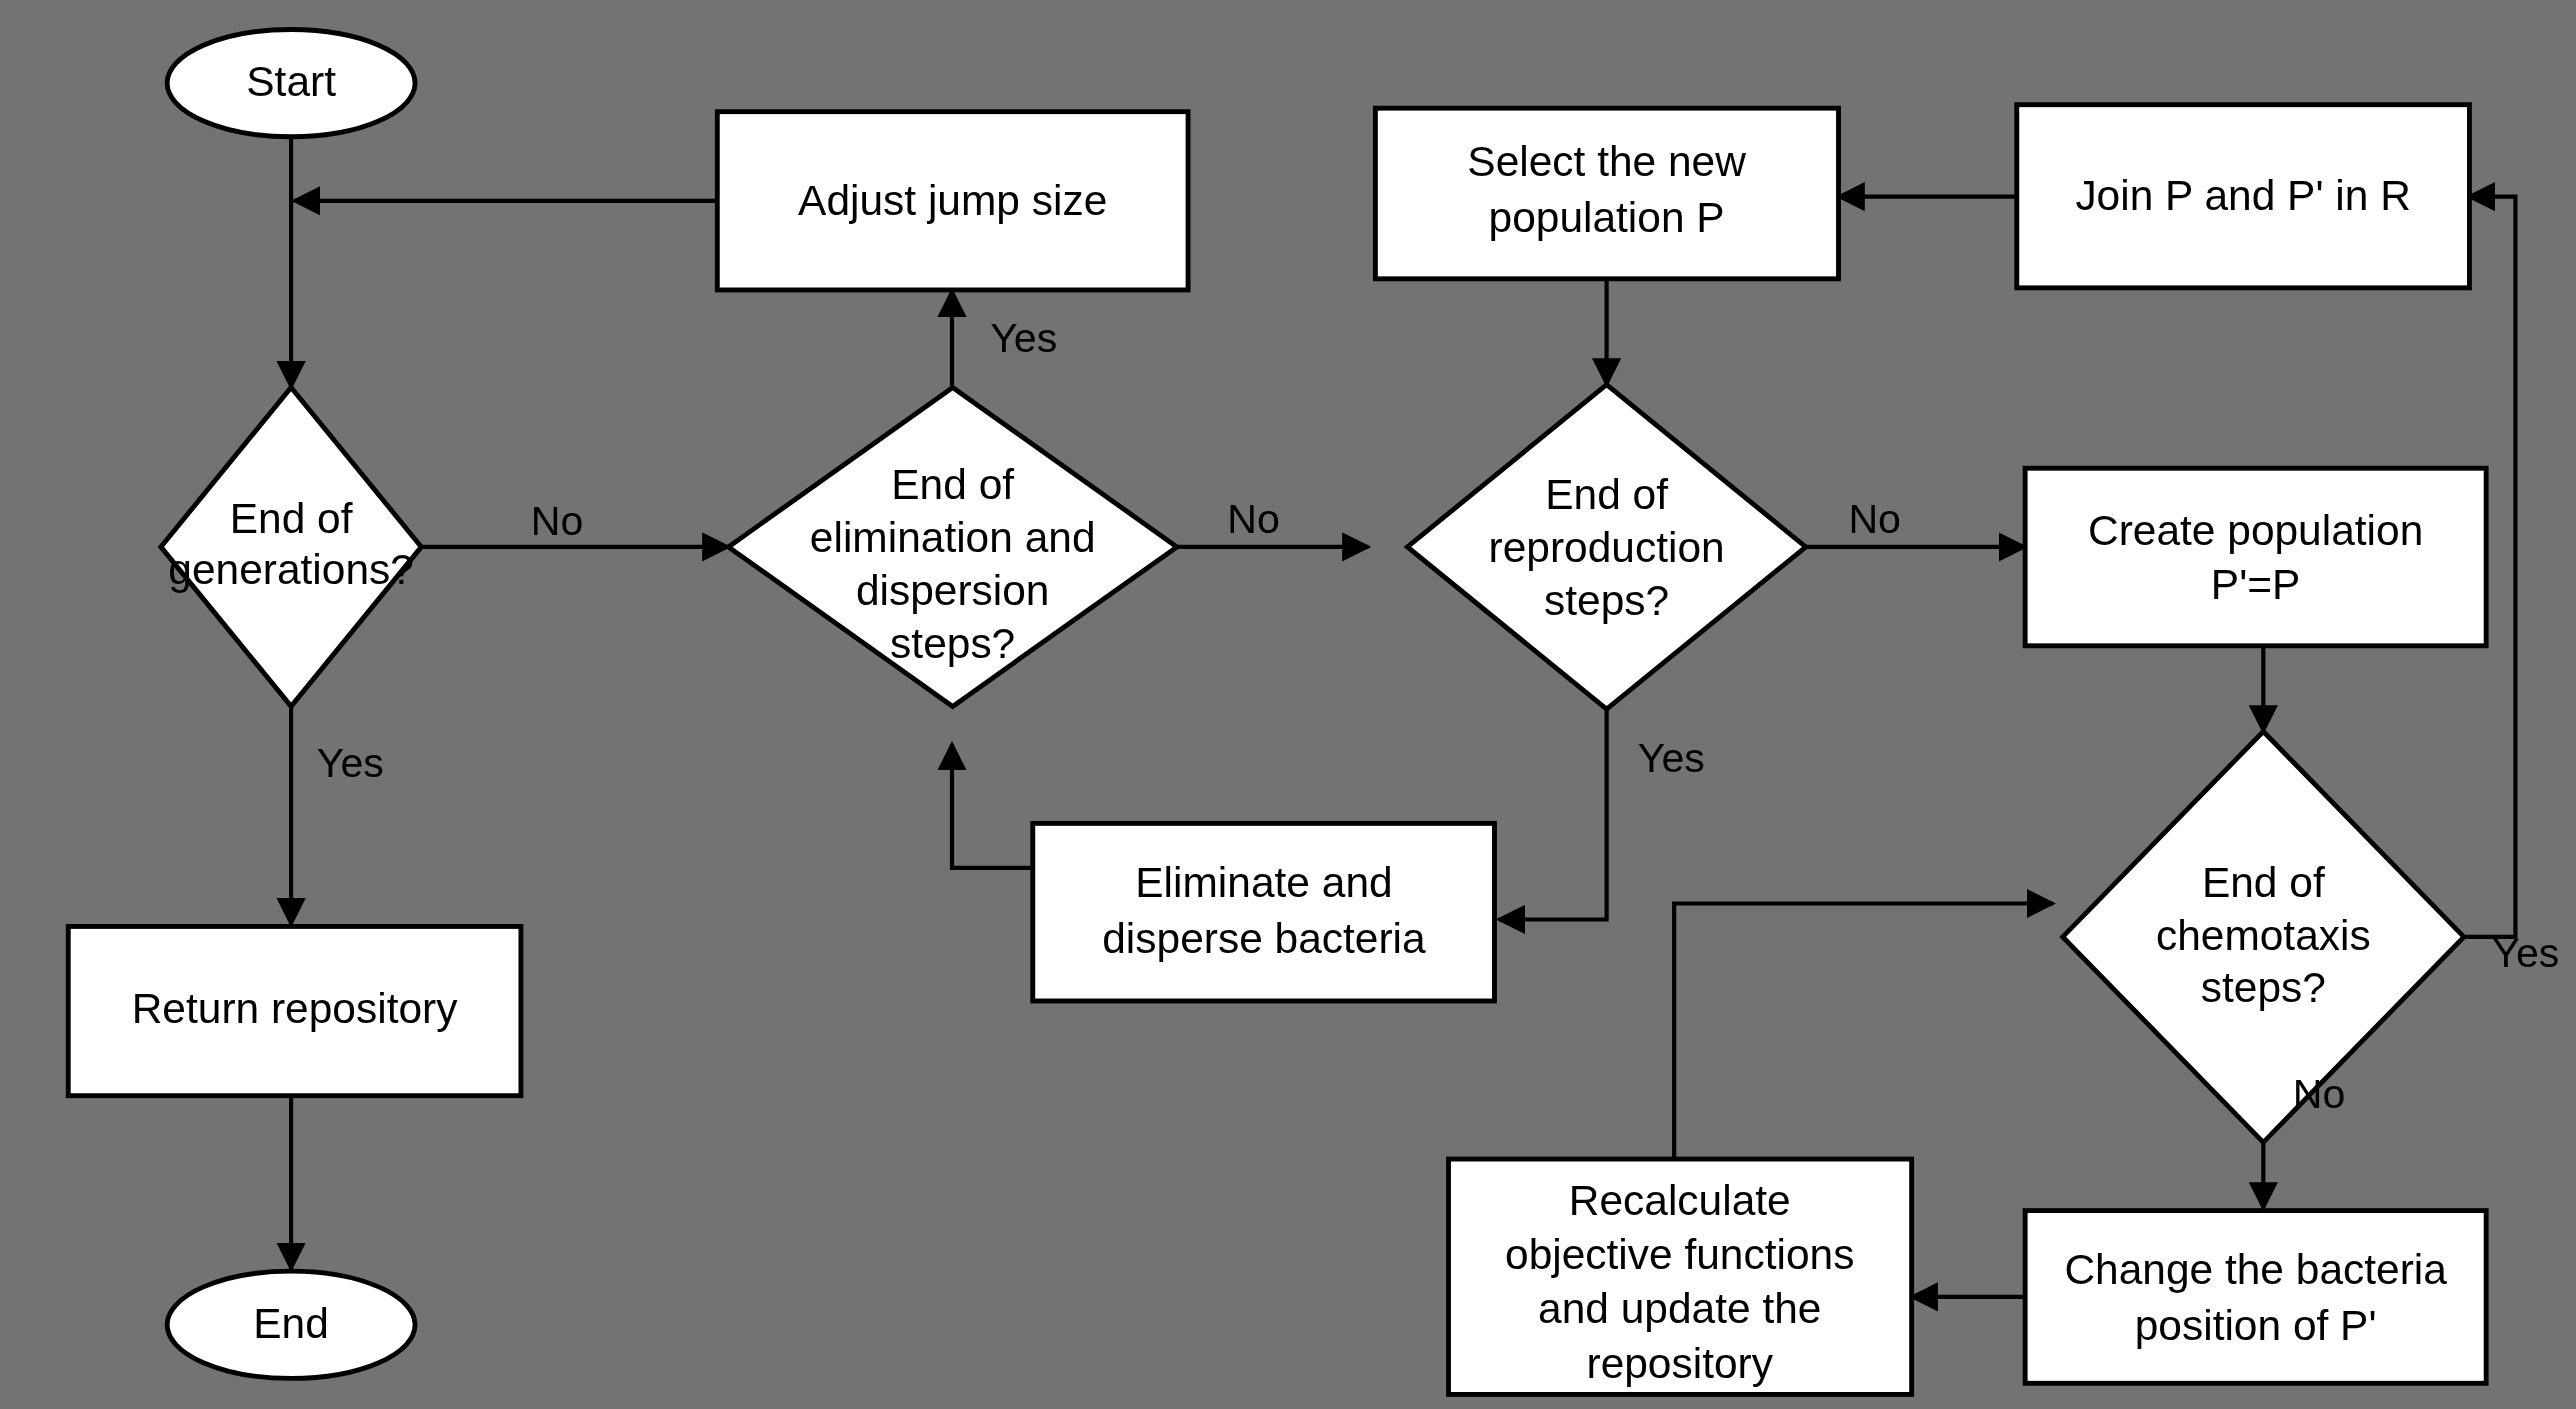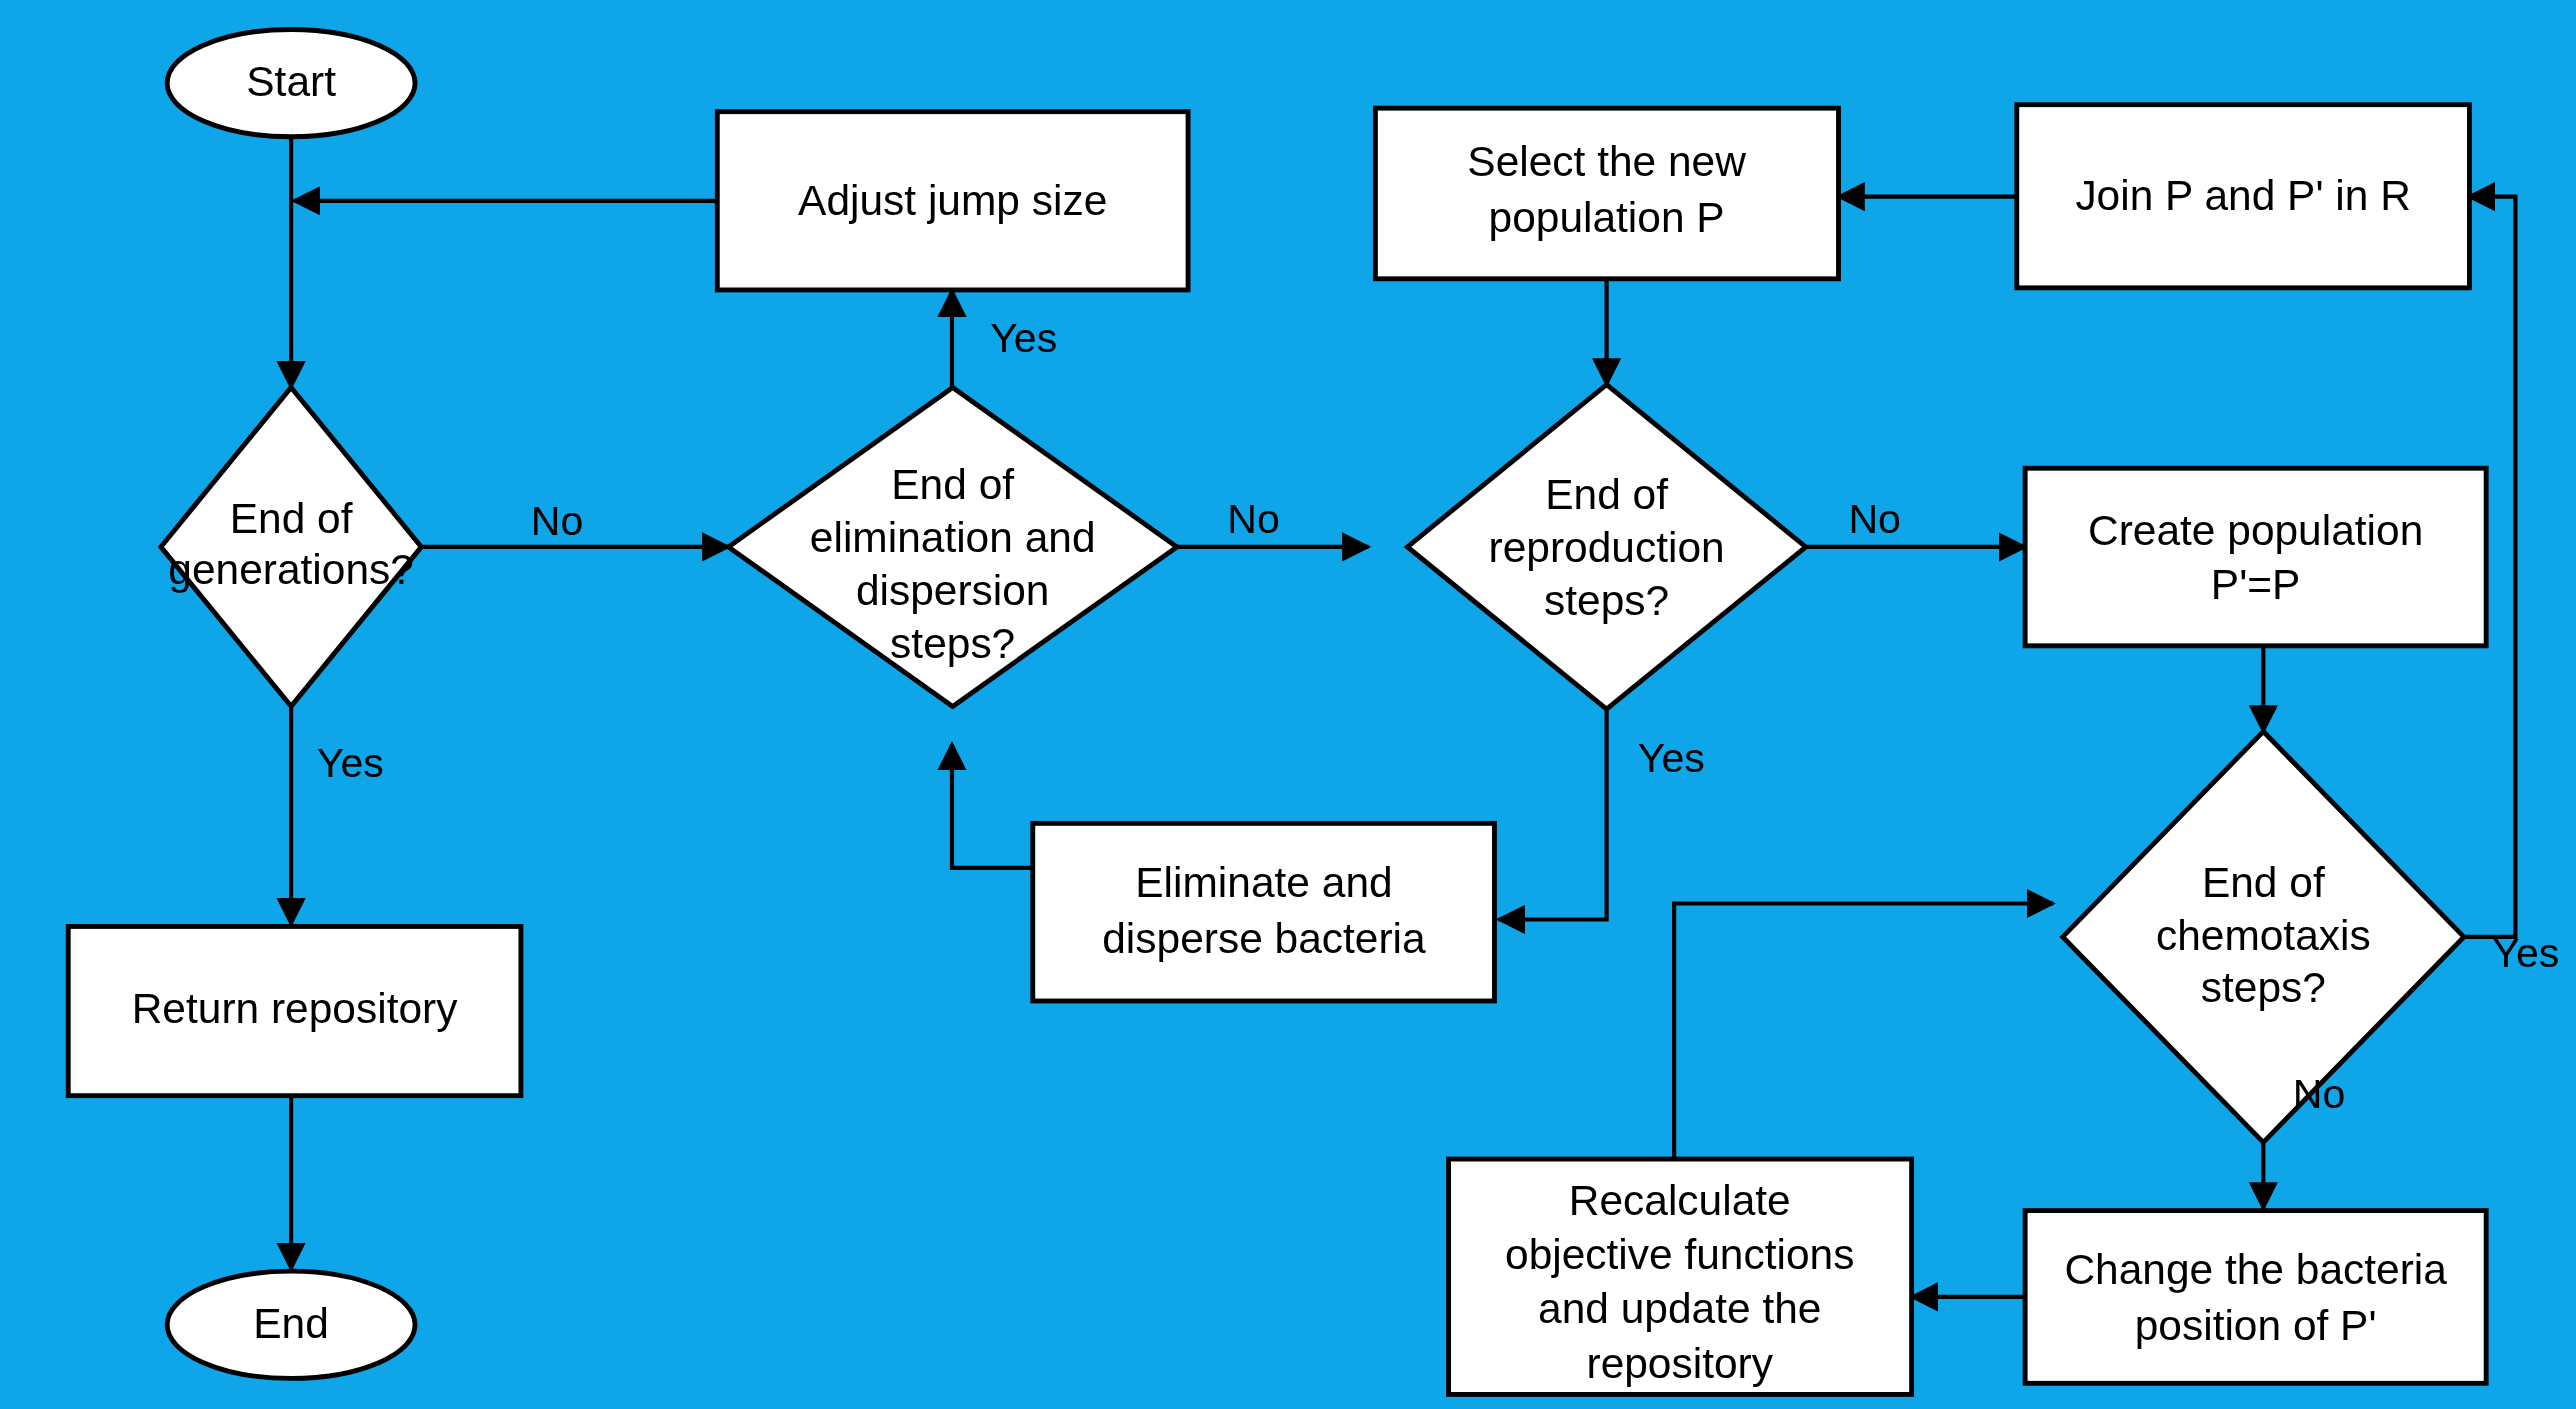--- a/index.html
+++ b/index.html
@@ -4,21 +4,21 @@
 <style>
   html, body {
     margin: 0;
     padding: 0;
     background: #ffffff;
   }
   #stage {
     position: relative;
     width: 2576px;
     height: 1410px;
-    background: #0ea5e9;
+    background: #737373;
     overflow: hidden;
   }
   svg#flow {
     position: absolute;
     top: 0;
     left: 0;
     width: 2576px;
     height: 1410px;
   }
   .shape {

